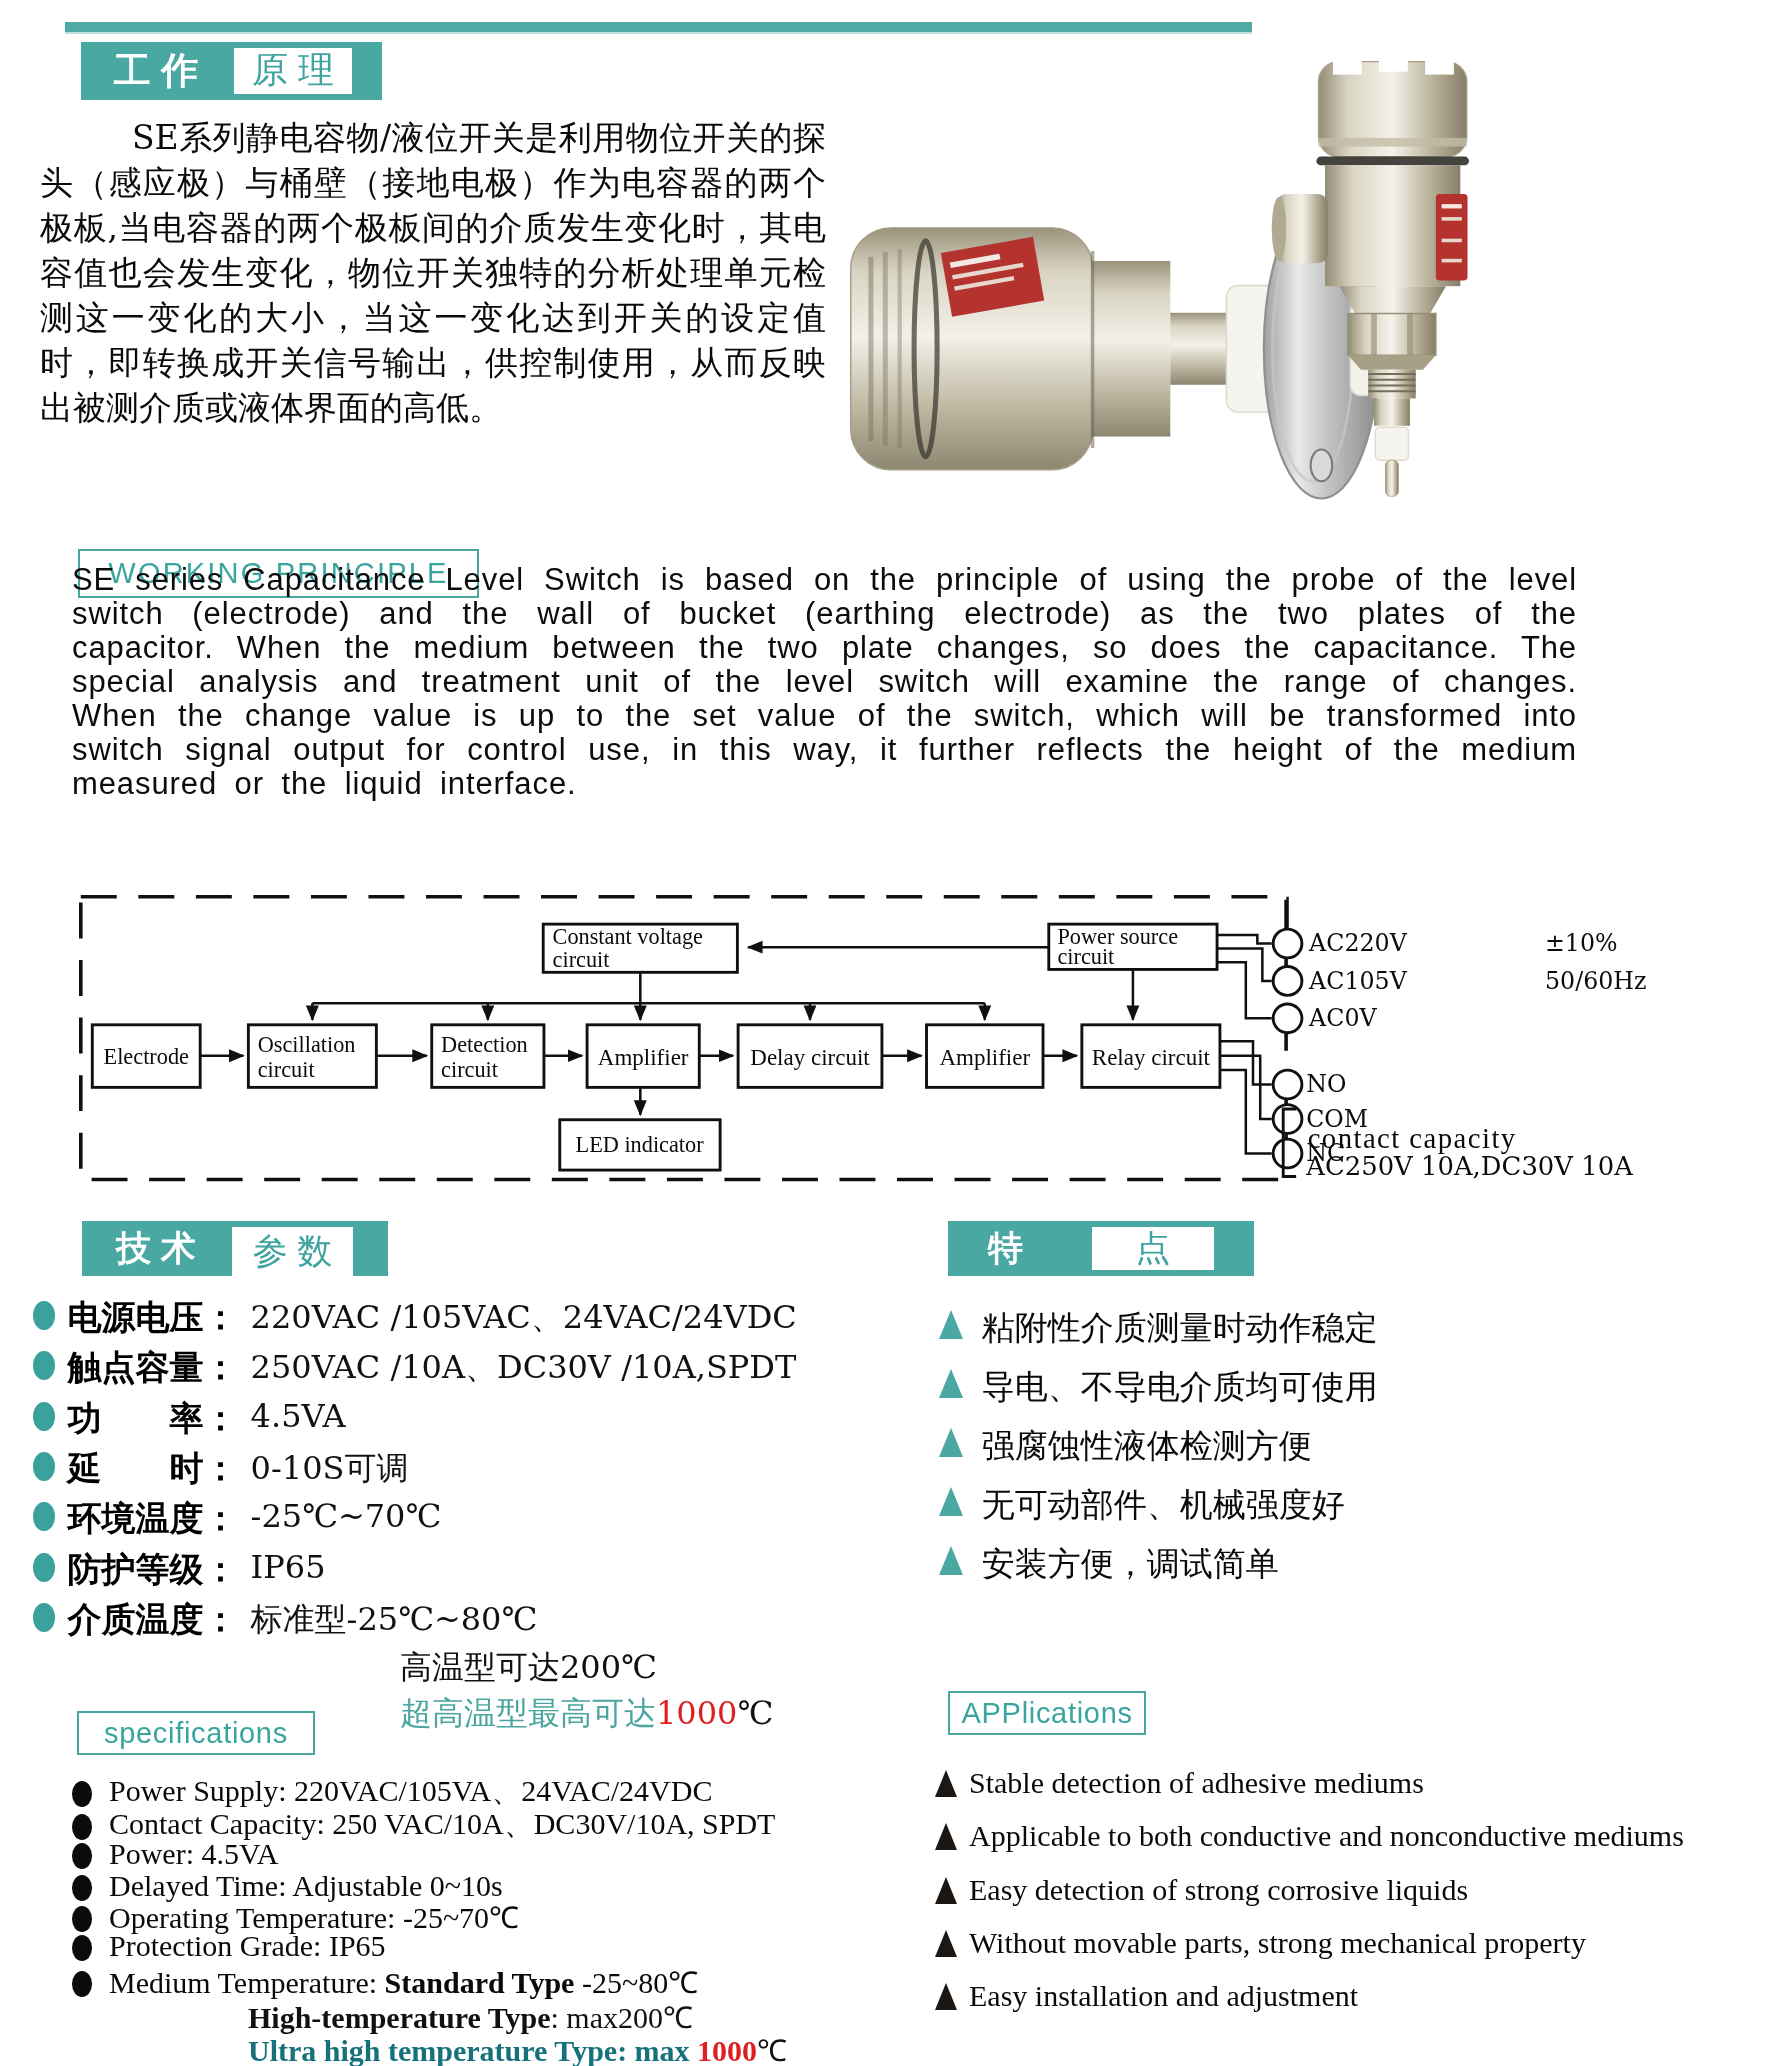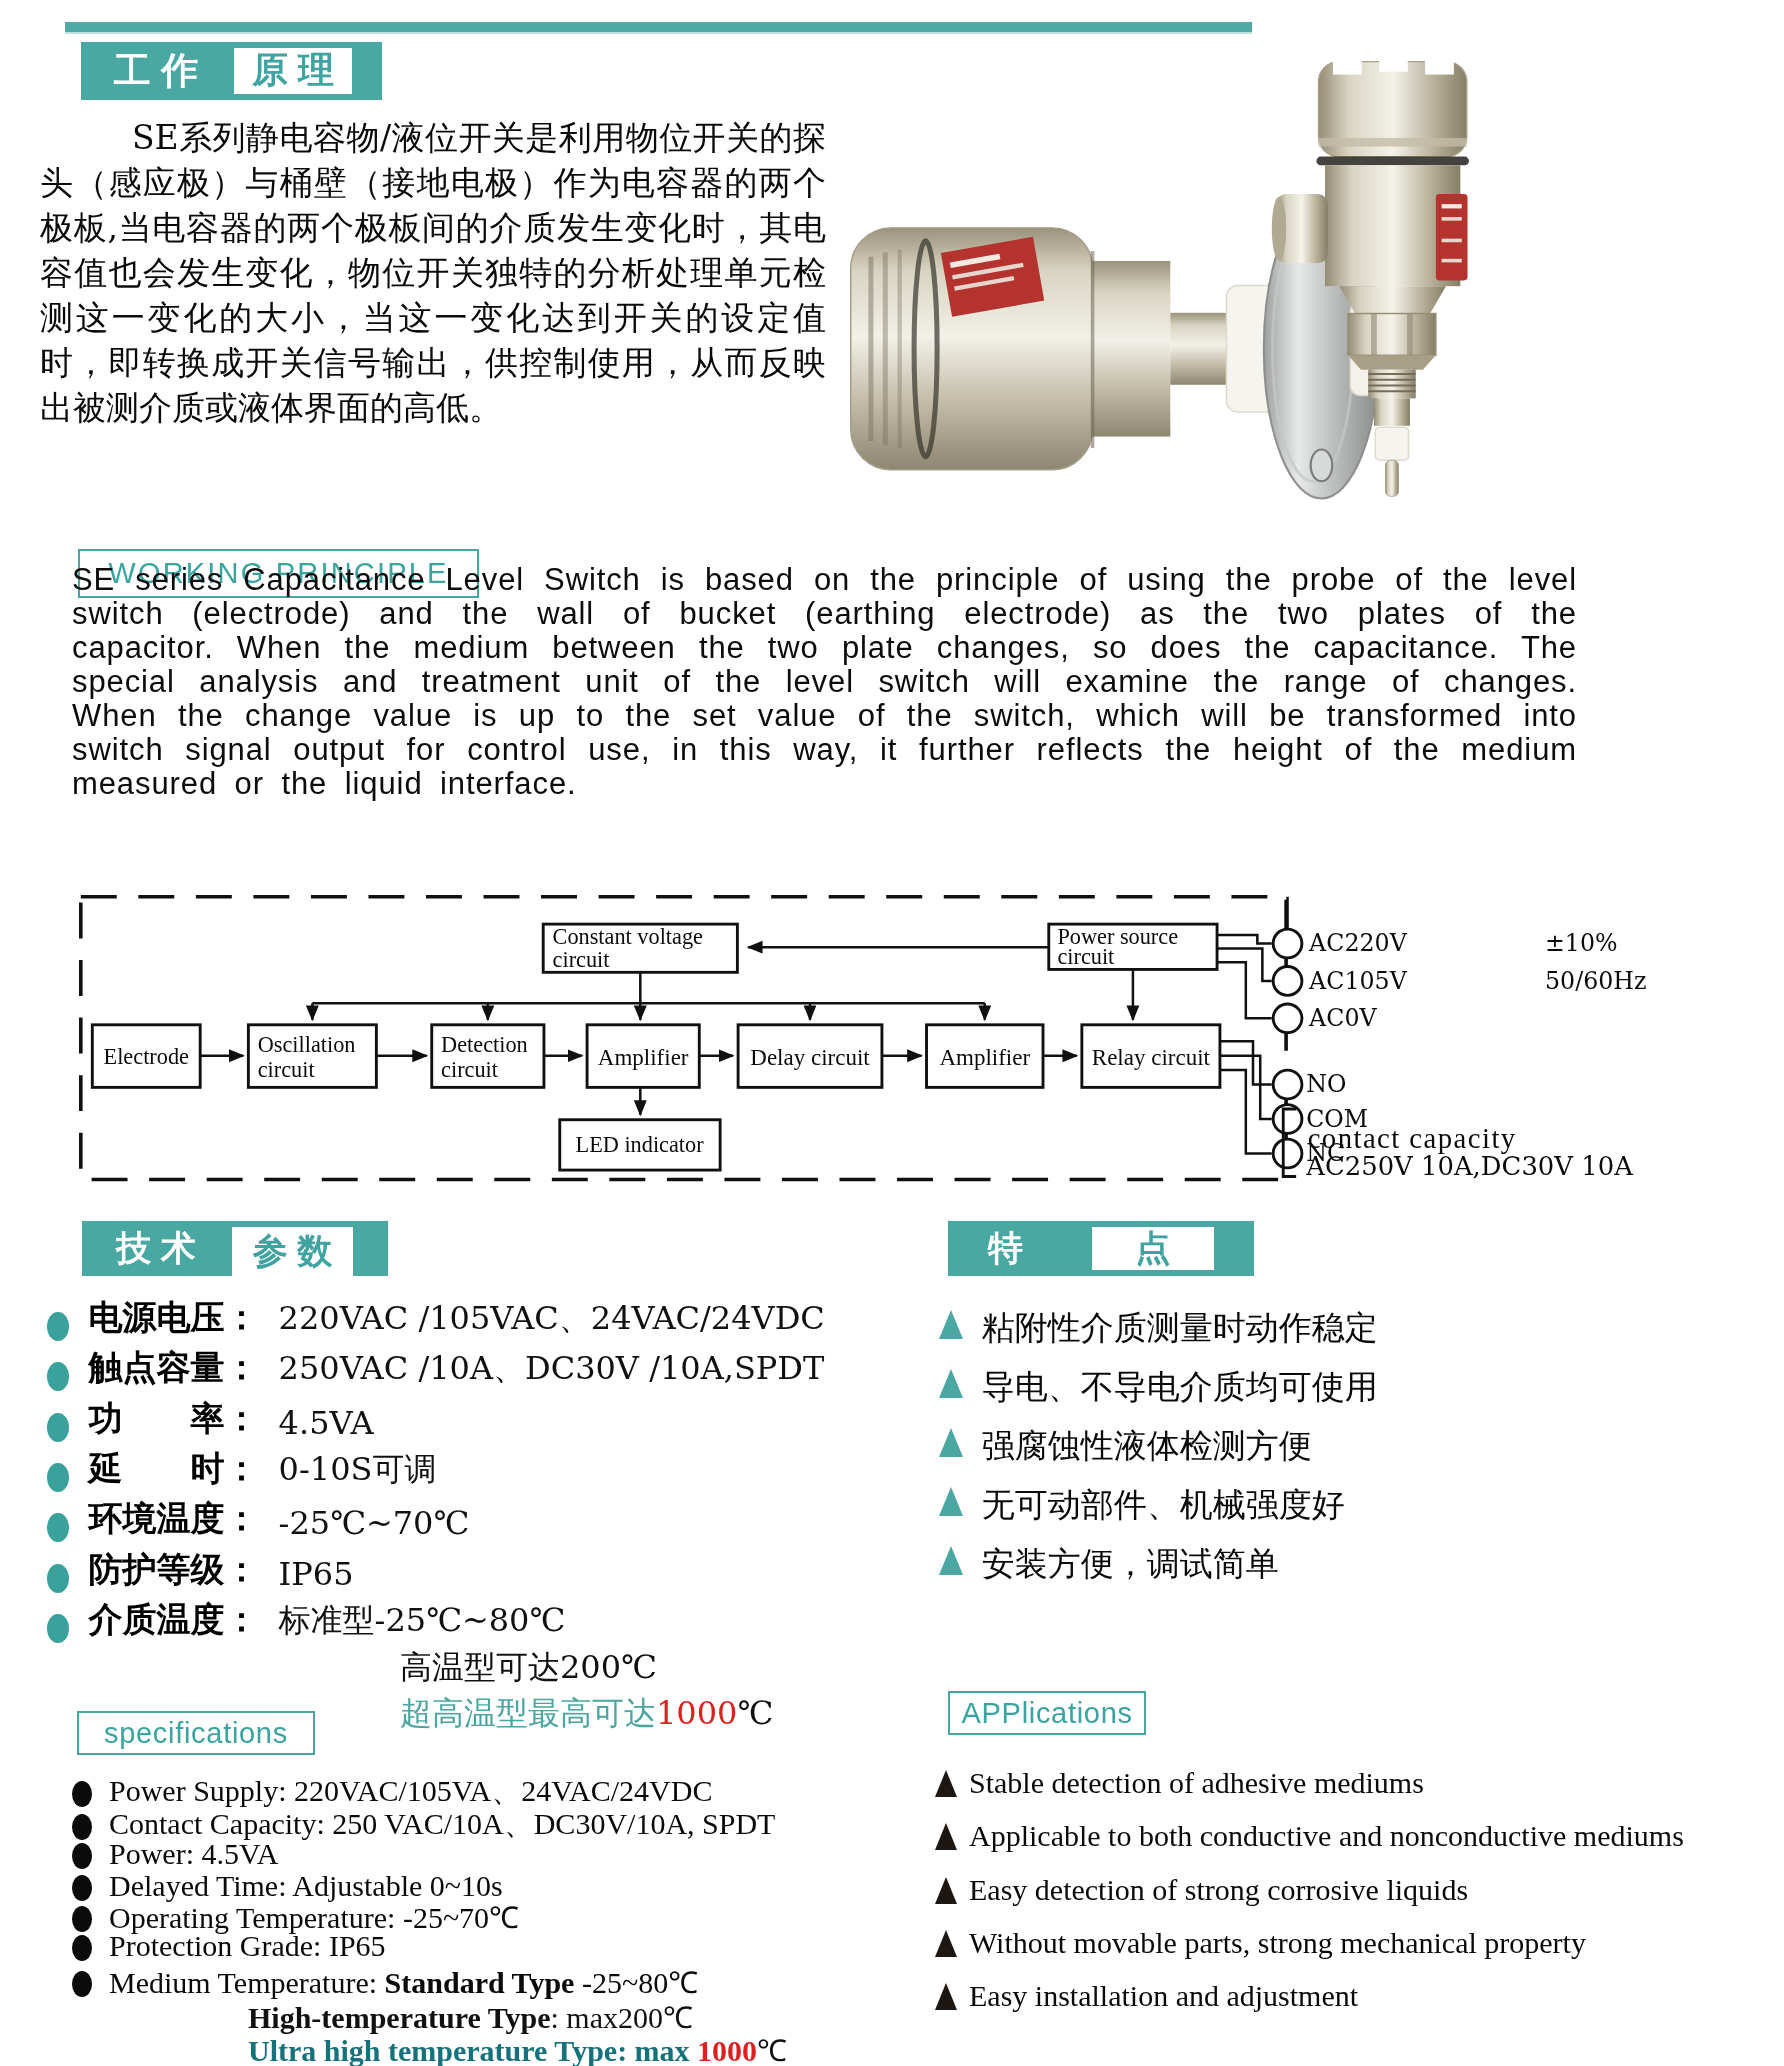--- a/index.html
+++ b/index.html
@@ -8,21 +8,21 @@
 
   
   .topbar{position:absolute;left:65px;top:21.6px;width:1187px;height:10.8px;background:#4fa9a4;
           border-bottom:2.2px solid #bfe0de;}
 
   
   .sec-title{position:absolute;background:#4aa8a2;padding-left:28px;}
   .sec-title .left-label{position:absolute;left:0;top:0;height:100%;display:flex;align-items:center;
         justify-content:center;color:#ffffff;font-weight:bold;}
   .sec-title .white-box{position:absolute;background:#ffffff;display:flex;align-items:center;
-        justify-content:center;color:#3fa3a0;font-weight:bold;}
+        justify-content:center;color:#3fa3a0;font-weight:normal;}
 
   .cn-main-title{left:81px;top:42px;width:273px;height:58px;}
   .cn-main-title .left-label{width:150px;font-size:37px;}
   .cn-main-title .white-box{left:153px;top:5.8px;width:118px;height:46px;font-size:36px;}
 
   .tech-title{left:82px;top:1221px;width:278px;height:55px;}
   .tech-title .left-label{width:148px;font-size:35px;}
   .tech-title .white-box{left:150px;top:5.8px;width:121px;height:49px;font-size:35px;}
 
   .feat-title{left:948px;top:1221px;width:278px;height:55px;}
@@ -43,21 +43,21 @@
 
   
   .en-par{position:absolute;left:72px;top:563px;width:1505px;margin:0;
           font-size:31px;line-height:34px;text-align:justify;letter-spacing:0.9px;word-spacing:8px;color:#0c0c0c;}
 
   
   .diagram{position:absolute;left:0;top:863px;width:1784px;height:338px;}
   .products{position:absolute;left:827px;top:50px;width:950px;height:468px;}
 
   
-  .t-row{position:absolute;left:47px;display:flex;align-items:flex-end;gap:20px;white-space:nowrap;}
+  .t-row{position:absolute;left:33px;display:flex;align-items:flex-start;gap:13px;white-space:nowrap;}
   .t-dot{width:21.6px;height:29px;border-radius:50%;background:#3aa19c;margin-top:5.8px;flex:none;}
   .t-label{font-weight:bold;font-size:34px;color:#000;}
   .t-value{font-family:"DejaVu Serif","Liberation Serif",serif;font-size:32px;padding-top:1.4px;}
   .t-cont{position:absolute;left:400px;font-family:"DejaVu Serif","Liberation Serif",serif;font-size:32px;white-space:nowrap;}
   .teal-txt{color:#4ba69f;}
   .red-txt{color:#dd1f1f;}
 
   
   .f-row{position:absolute;left:939px;display:flex;align-items:flex-start;gap:18.7px;white-space:nowrap;}
   .f-tri{width:0;height:0;border-left:12.2px solid transparent;border-right:12.2px solid transparent;

